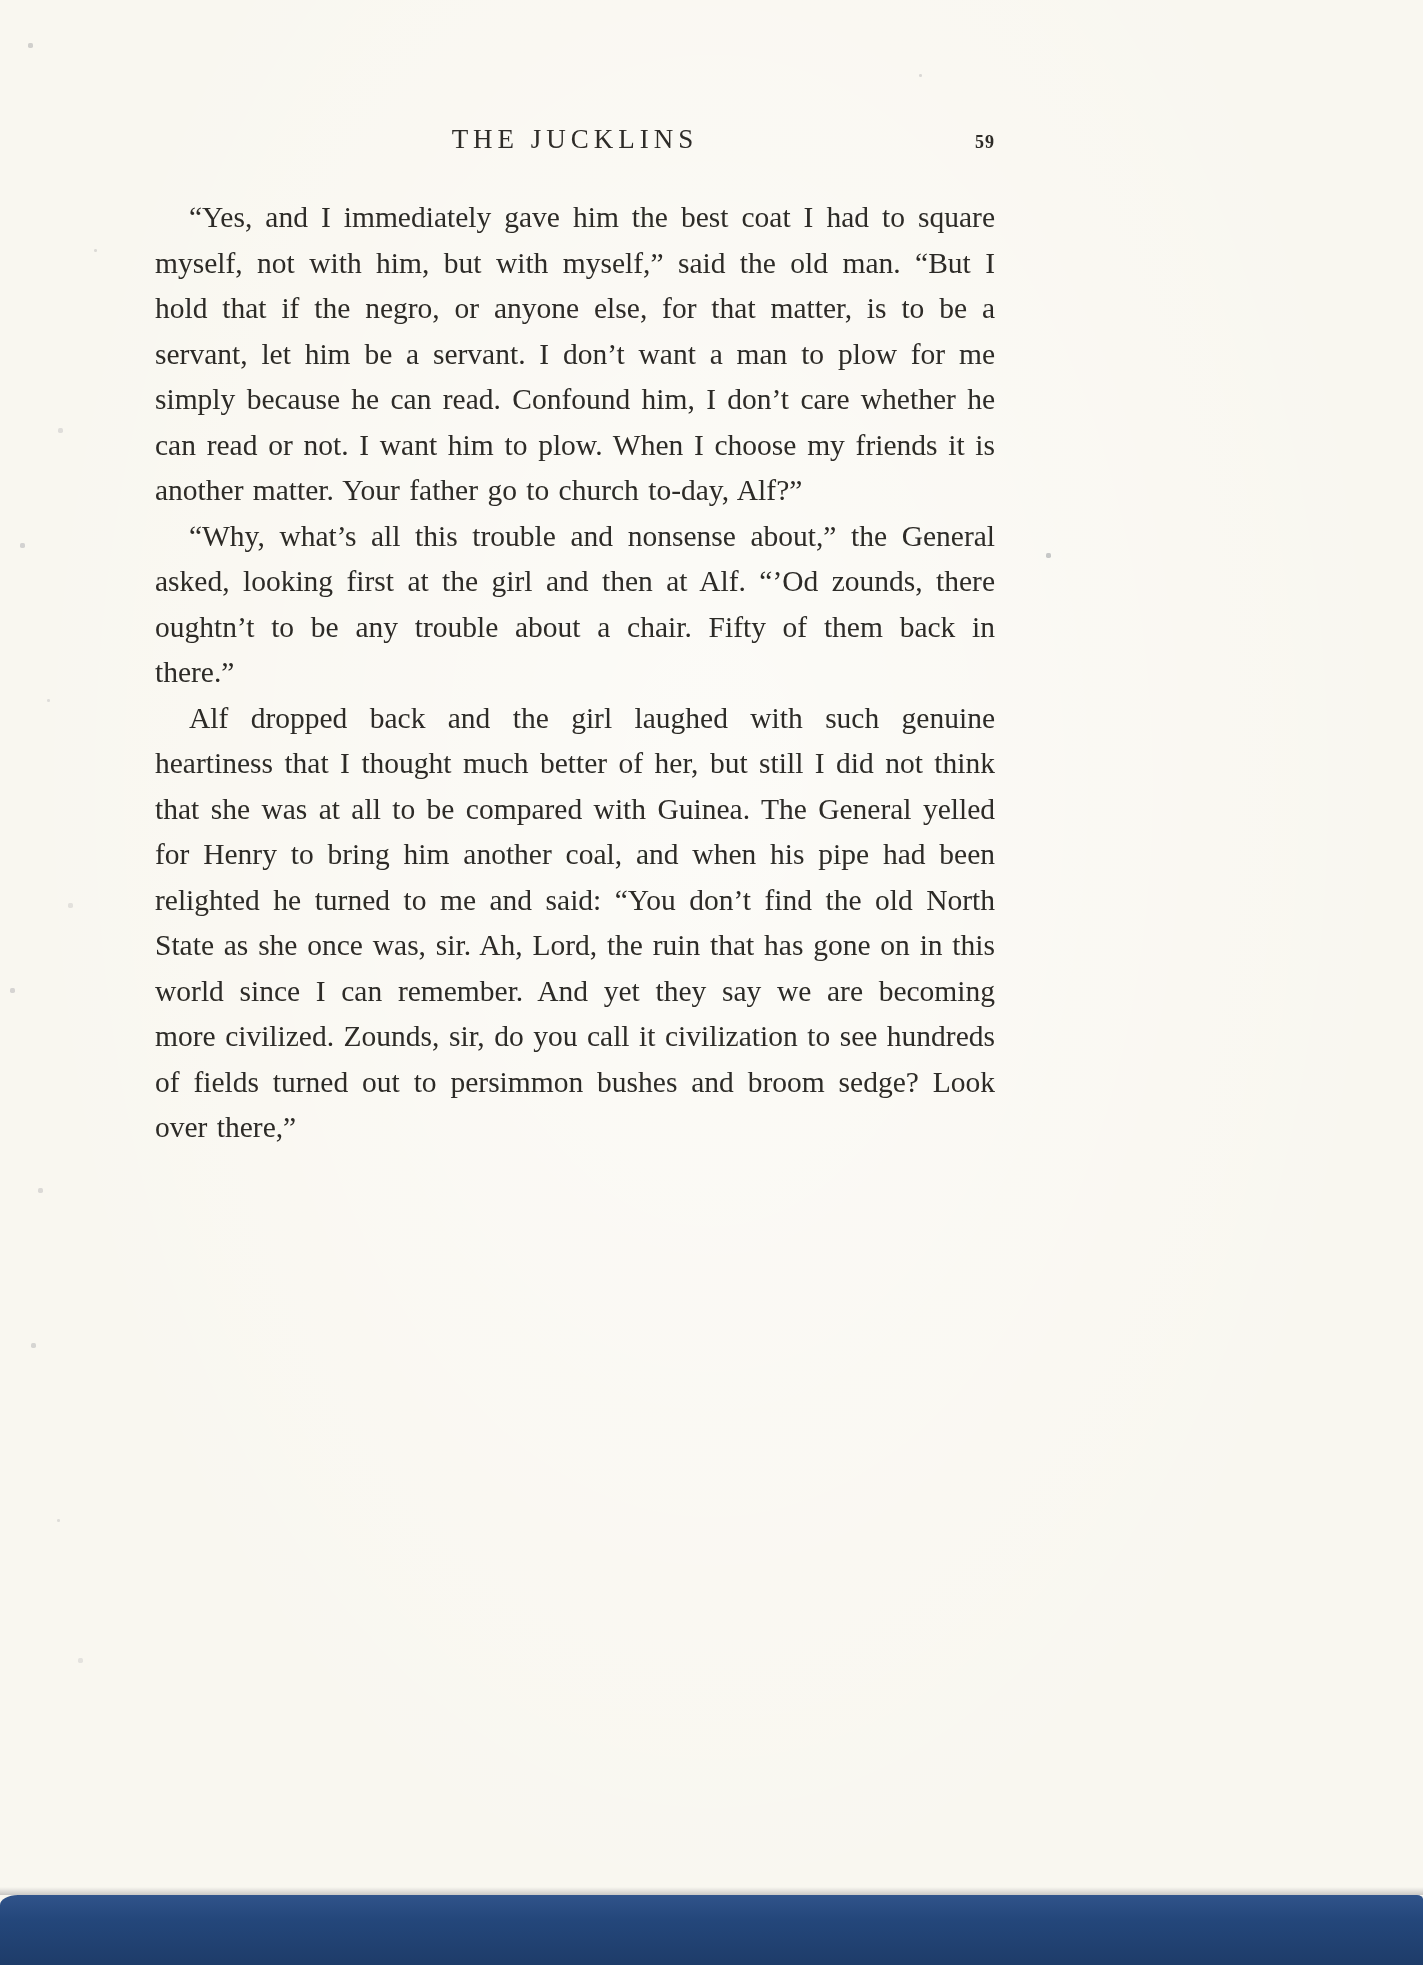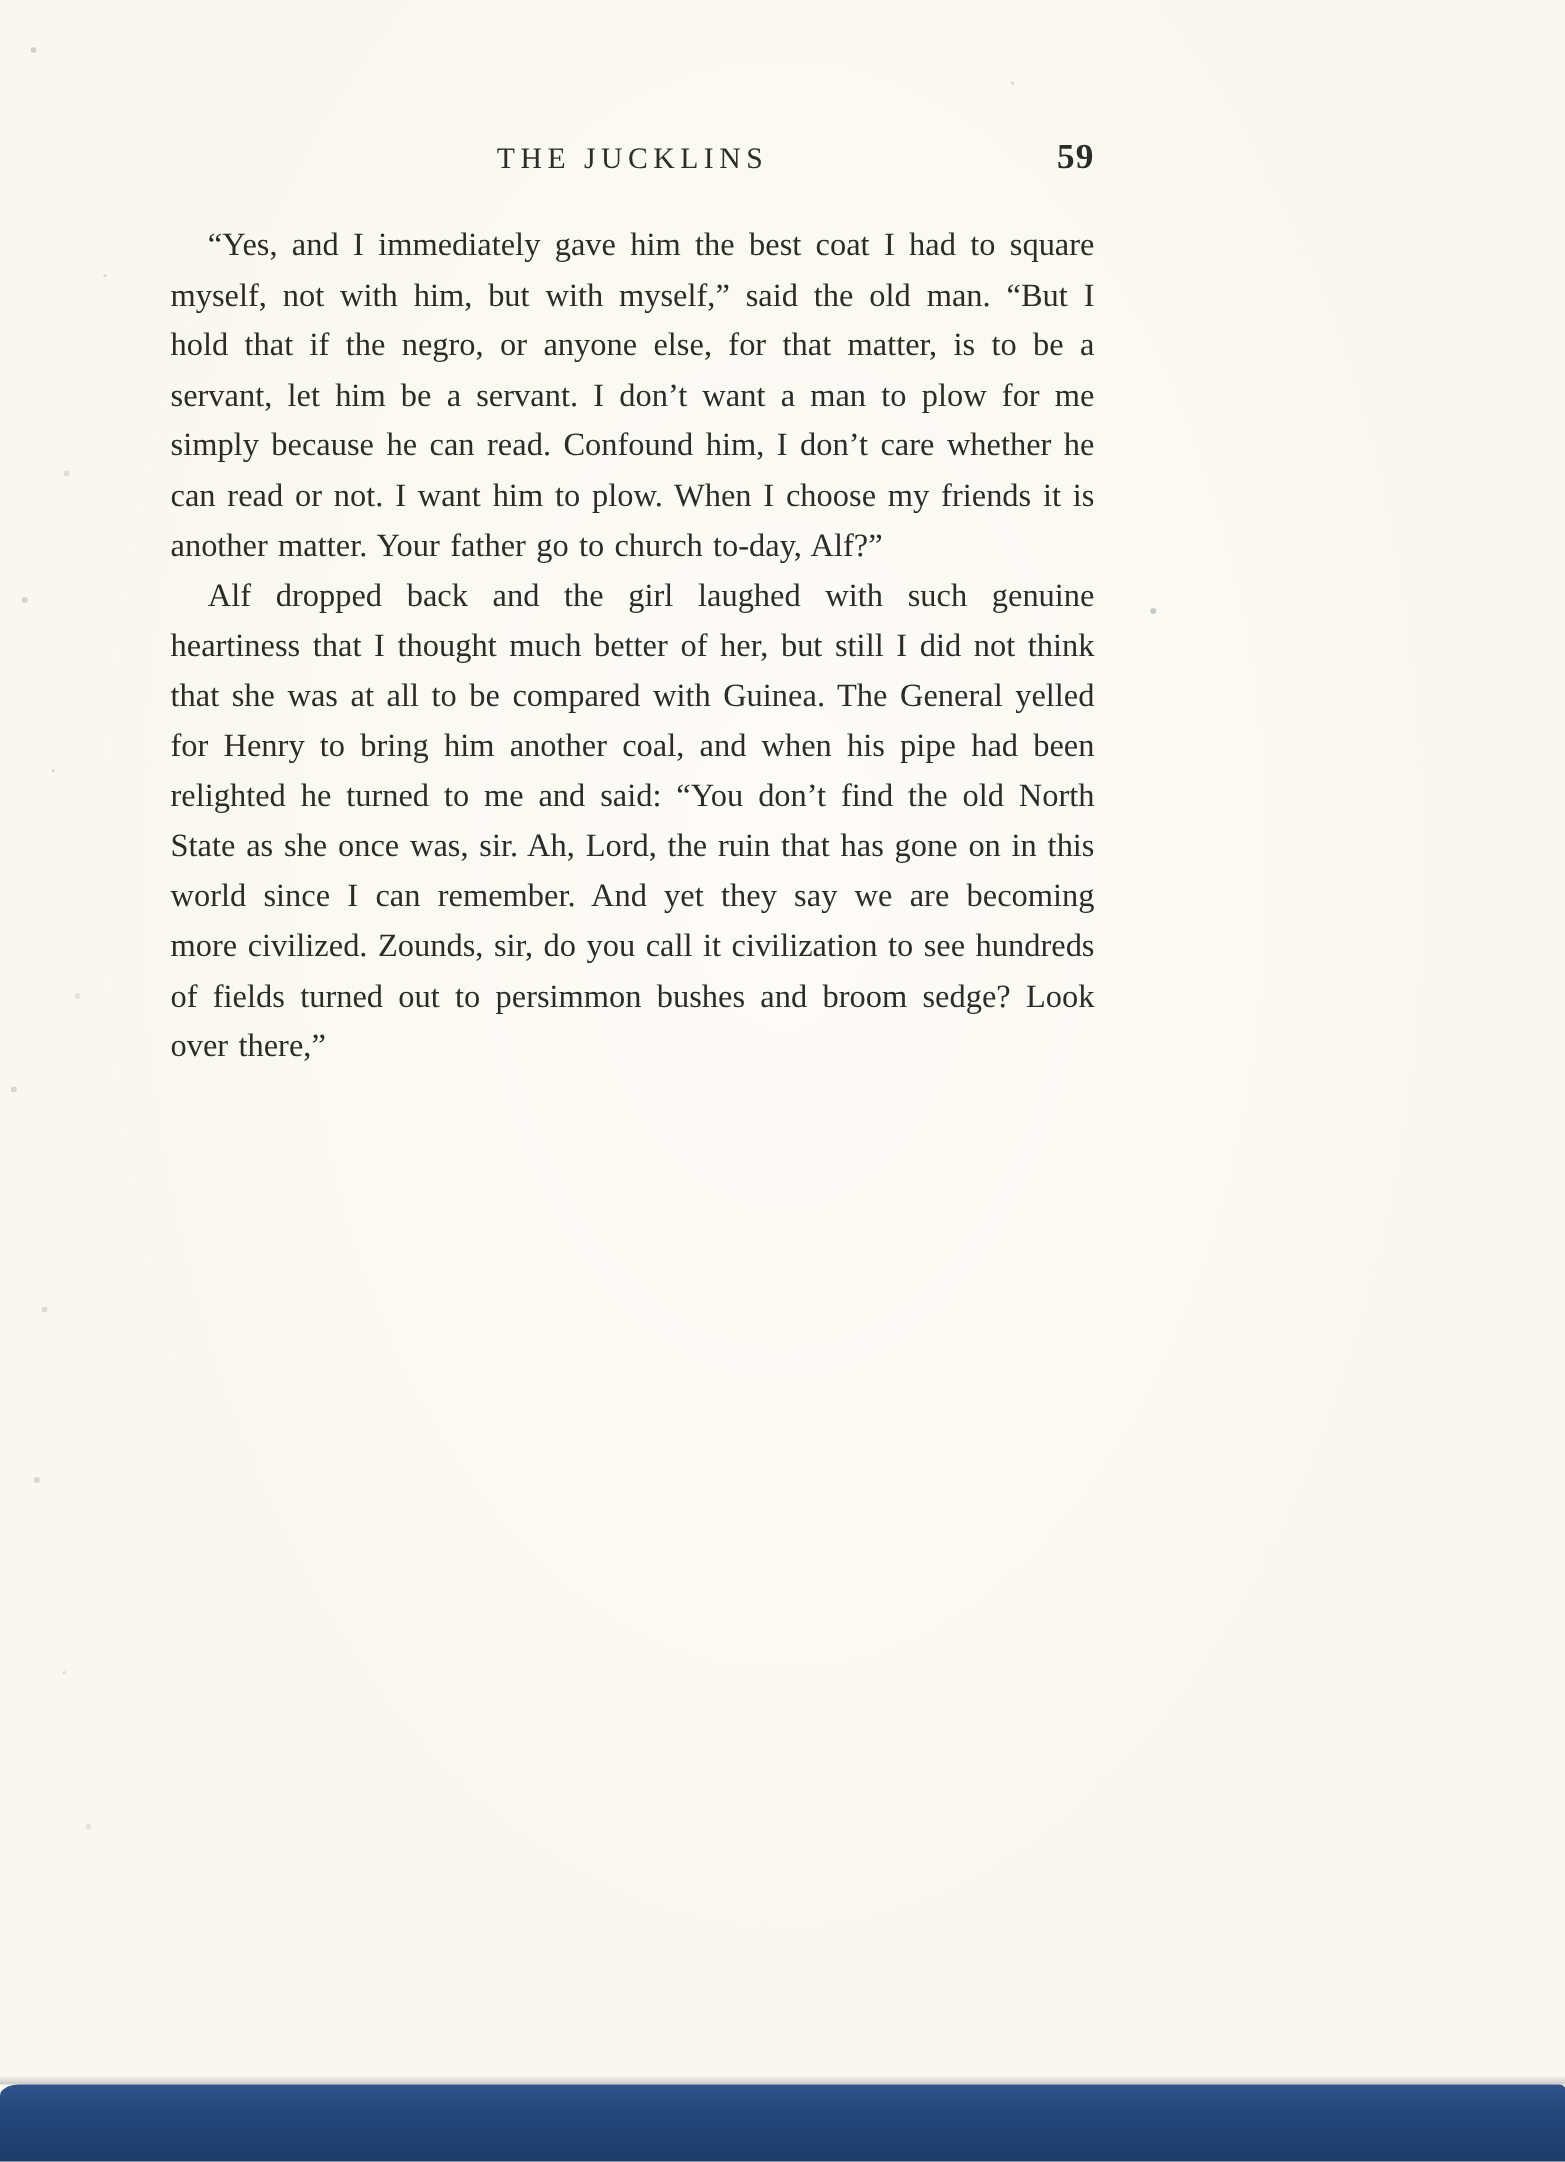--- a/index.html
+++ b/index.html
@@ -39,21 +39,21 @@
     flex: 1;
     text-align: center;
     font-size: 27px;
     letter-spacing: 5px;
     color: #2e2c28;
     padding-left: 60px; 
   }
   .running-head .folio {
     width: 60px;
     text-align: right;
-    font-size: 32px;
+    font-size: 18px;
     font-weight: bold;
     letter-spacing: 1px;
   }
   .body-text p {
     margin: 0;
     font-size: 29.5px;
     line-height: 45.5px;
     text-align: justify;
     text-indent: 1.15em;
     word-spacing: 2px;
@@ -108,20 +108,21 @@
 
   <div class="content">
 
     <div class="running-head">
       <span class="title">THE JUCKLINS</span>
       <span class="folio">59</span>
     </div>
 
     <div class="body-text">
       <p>“Yes, and I immediately gave him the best coat I had to square myself, not with him, but with myself,” said the old man.  “But I hold that if the negro, or anyone else, for that matter, is to be a servant, let him be a servant.  I don’t want a man to plow for me simply because he can read.  Confound him, I don’t care whether he can read or not.  I want him to plow.  When I choose my friends it is another matter.  Your father go to church to-day, Alf?”</p>
+      <p>“Why, what’s all this trouble and nonsense about,” the General asked, looking first at the girl and then at Alf.  “’Od zounds, there oughtn’t to be any trouble about a chair.  Fifty of them back in there.”</p>
       <p>Alf dropped back and the girl laughed with such genuine heartiness that I thought much better of her, but still I did not think that she was at all to be compared with Guinea.  The General yelled for Henry to bring him another coal, and when his pipe had been relighted he turned to me and said:  “You don’t find the old North State as she once was, sir.  Ah, Lord, the ruin that has gone on in this world since I can remember.  And yet they say we are becoming more civilized.  Zounds, sir, do you call it civilization to see hundreds of fields turned out to persimmon bushes and broom sedge?  Look over there,”</p>
     </div>
 
   </div>
 
   <div class="scan-edge-shadow"></div>
   <div class="scan-edge-bar"></div>
 
 </div>
 

